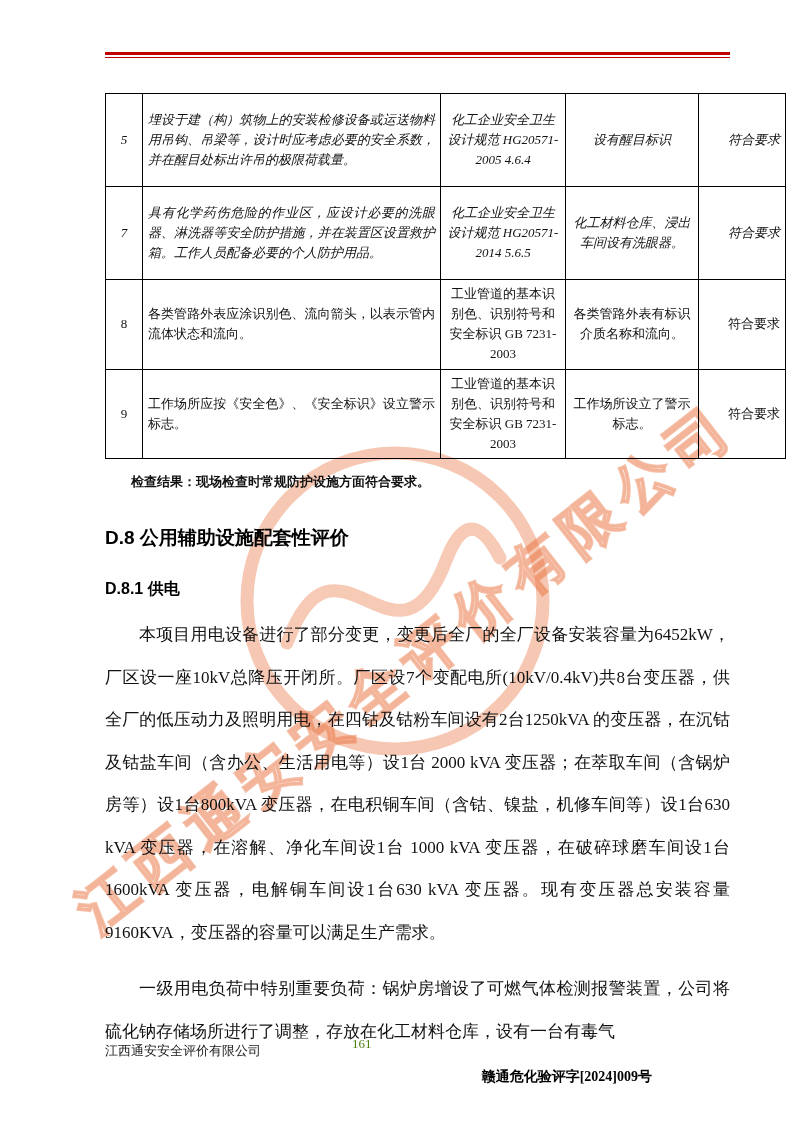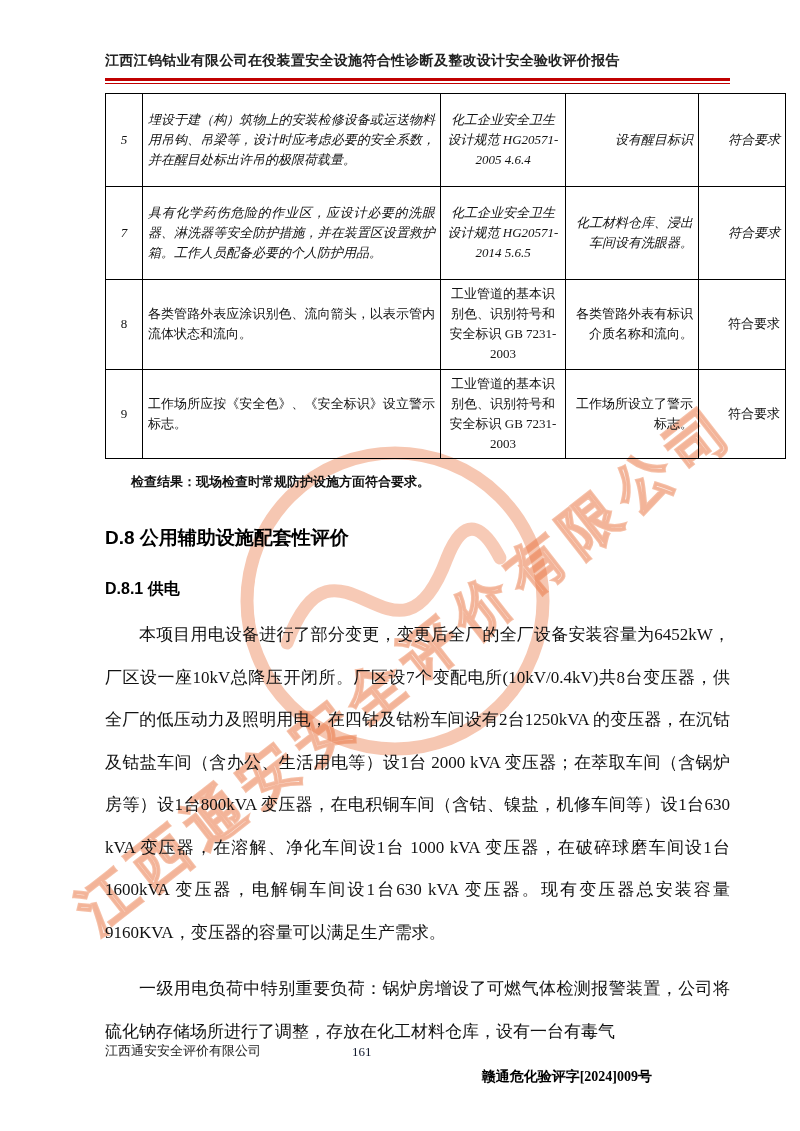--- a/index.html
+++ b/index.html
@@ -50,21 +50,21 @@
     font-size:13px; line-height:1.55;
   }
   table.check-table td {
     border:1.5px solid #000;
     padding:4px 5px;
     vertical-align:middle;
   }
   td.col-num  { width:26px;  text-align:center; }
   td.col-item { width:287px; text-align:justify; }
   td.col-std  { width:114px; text-align:center; }
-  td.col-find { width:122px; text-align:right; }
+  td.col-find { width:122px; text-align:center; }
   td.col-conc { width:76px;  text-align:right; }
   tr.r-tall td { height:84px;font-style:italic; }
   tr.r-mid td  { height:78px; }
   tr.r-low td  { height:58px; }
 
   .check-result {
     margin:14px 0 0 0;
     font-size:13px;
     text-indent:2em;
     font-weight:bold;
@@ -88,43 +88,42 @@
     text-indent:2em;
   }
 
   
   .footer { position:absolute; left:0; top:1036px; width:800px; height:60px; z-index:2; }
   .footer-company {
     position:absolute; left:105px; top:6px;
     font-size:13px; color:#222;
   }
   .footer-page {
-    position:absolute; left:352px; top:8px;
-    font-size:13px; color:#0f172a;
+    position:absolute; left:352px; top:0;
+    font-size:13px; color:#4d7c0f;
   }
   .footer-doc {
     position:absolute; right:148px; top:32px;
     font-size:14px; font-weight:bold; color:#000;
   }
 </style>
 </head>
 <body>
 
 <div class="page">
 
   <div class="watermark">
     <svg class="wm-ring" width="326" height="326" viewBox="0 0 326 326">
       <circle cx="163" cy="163" r="148" fill="none" stroke="rgba(233,115,62,0.40)" stroke-width="13"></circle>
       <path d="M55,205 C105,70 165,255 215,120 C235,70 255,95 268,120" fill="none" stroke="rgba(233,115,62,0.38)" stroke-width="13" stroke-linecap="round"></path>
     </svg>
     <div class="wm-diagonal">江西通安安全评价有限公司</div>
   </div>
 
   <div class="header">
-    <div class="header-title">江西江钨钴业有限公司在役装置安全设施符合性诊断及整改设计安全验收评价报告</div>
     <div class="rule-thick"></div>
     <div class="rule-thin"></div>
   </div>
 
   <div class="content">
 
     <table class="check-table">
       <tbody>
         <tr class="r-tall">
           <td class="col-num">5</td>

